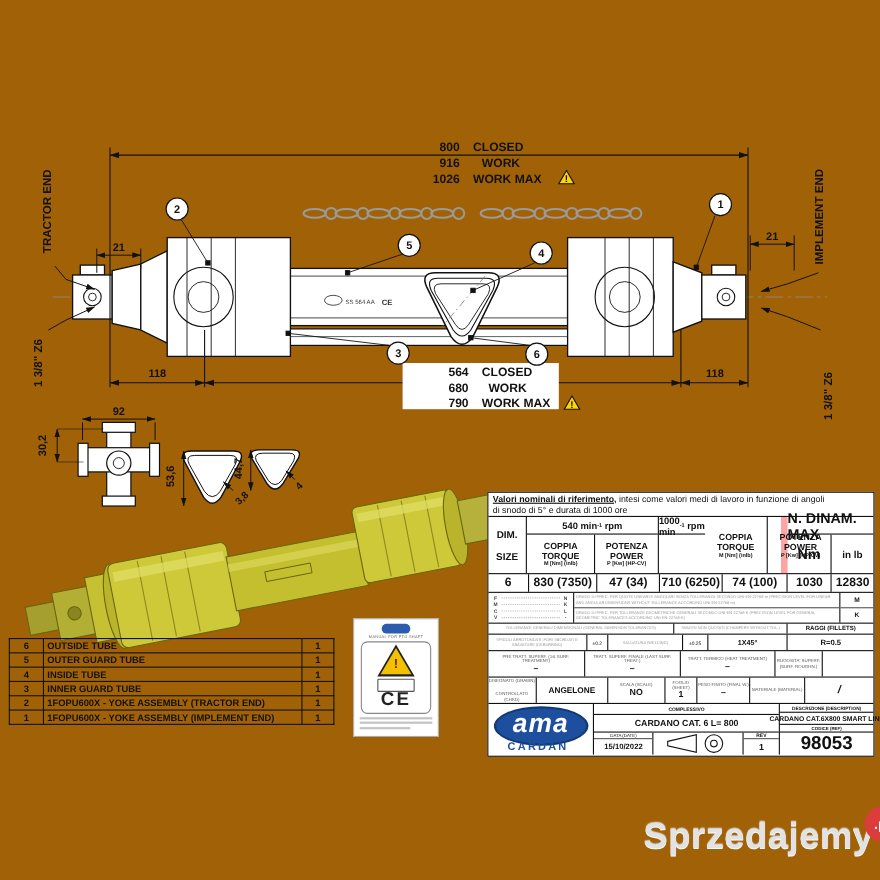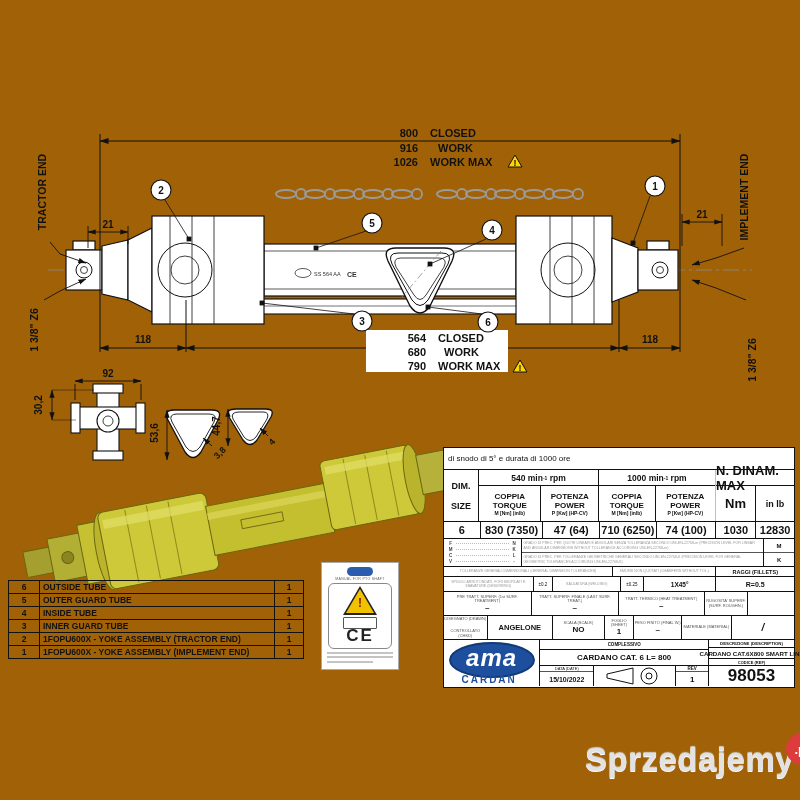--- a/index.html
+++ b/index.html
@@ -380,20 +380,21 @@
   </div>
   <div class="blurbar"></div>
   <div class="blurbar"></div>
   <div class="blurbar" style="width:60%;margin-left:5px"></div>
 </div>
 
 <div class="spec">
 
   <div class="srow" style="height:22px">
     <div class="cell last notecell" style="width:352px;align-items:flex-start">
+      <div><span style="text-decoration:underline;font-weight:bold">Valori nominali di riferimento,</span><span> intesi come valori medi di lavoro in funzione di angoli</span></div>
       <div>di snodo di 5° e durata  di 1000 ore</div>
     </div>
   </div>
 
   <div class="srow" style="height:52px">
     <div class="cell" style="width:37px">
       <div class="hdr" style="font-size:9px">DIM.</div>
       <div style="height:10px"></div>
       <div class="hdr" style="font-size:9px">SIZE</div>
     </div>
@@ -407,21 +408,21 @@
           <div class="hdr" style="font-size:8px">TORQUE</div>
           <div style="font-size:5px;font-weight:bold">M [Nm] (inlb)</div>
         </div>
         <div class="cell last" style="width:57px">
           <div class="hdr" style="font-size:8px">POTENZA</div>
           <div class="hdr" style="font-size:8px">POWER</div>
           <div style="font-size:5px;font-weight:bold">P [Kw] (HP-CV)</div>
         </div>
       </div>
     </div>
-    <div style="width:117px;display:flex;flex-direction:column;border-right:1px solid #fca5a5;box-sizing:border-box">
+    <div style="width:117px;display:flex;flex-direction:row;border-right:6px solid #fca5a5;box-sizing:border-box">
       <div style="height:15px;border-bottom:1px solid #111;display:flex;align-items:center;justify-content:center;font-weight:bold;font-size:8.5px">
         <span>1000 min</span><sup style="font-size:5px">-1</sup>&nbsp;<span>rpm</span>
       </div>
       <div style="flex:1;display:flex">
         <div class="cell" style="width:57px">
           <div class="hdr" style="font-size:8px">COPPIA</div>
           <div class="hdr" style="font-size:8px">TORQUE</div>
           <div style="font-size:5px;font-weight:bold">M [Nm] (inlb)</div>
         </div>
         <div class="cell last" style="width:60px">
@@ -436,21 +437,21 @@
       <div style="flex:1;display:flex">
         <div class="cell hdr" style="width:40px;font-size:13px">Nm</div>
         <div class="cell last hdr" style="width:38px;font-size:9px">in lb</div>
       </div>
     </div>
   </div>
 
   <div class="srow" style="height:17px">
     <div class="cell val" style="width:37px">6</div>
     <div class="cell val" style="width:63px">830 (7350)</div>
-    <div class="cell val" style="width:57px">47  (64)</div>
+    <div class="cell val" style="width:57px">47  (34)</div>
     <div class="cell val" style="width:57px">710 (6250)</div>
     <div class="cell val" style="width:60px">74  (100)</div>
     <div class="cell val" style="width:40px">1030</div>
     <div class="cell last val" style="width:38px">12830</div>
   </div>
 
   <div class="srow" style="height:28px">
     <div class="cell" style="width:78px;justify-content:space-around;padding:1px 2px">
       <div class="letrow">
             <span class="lt">F</span>

